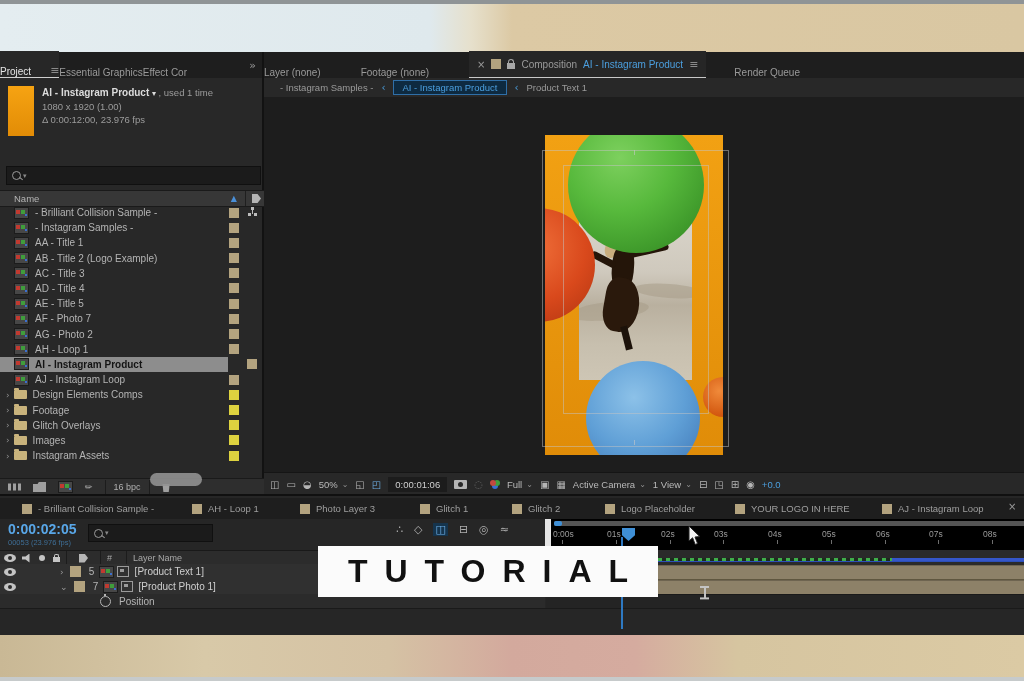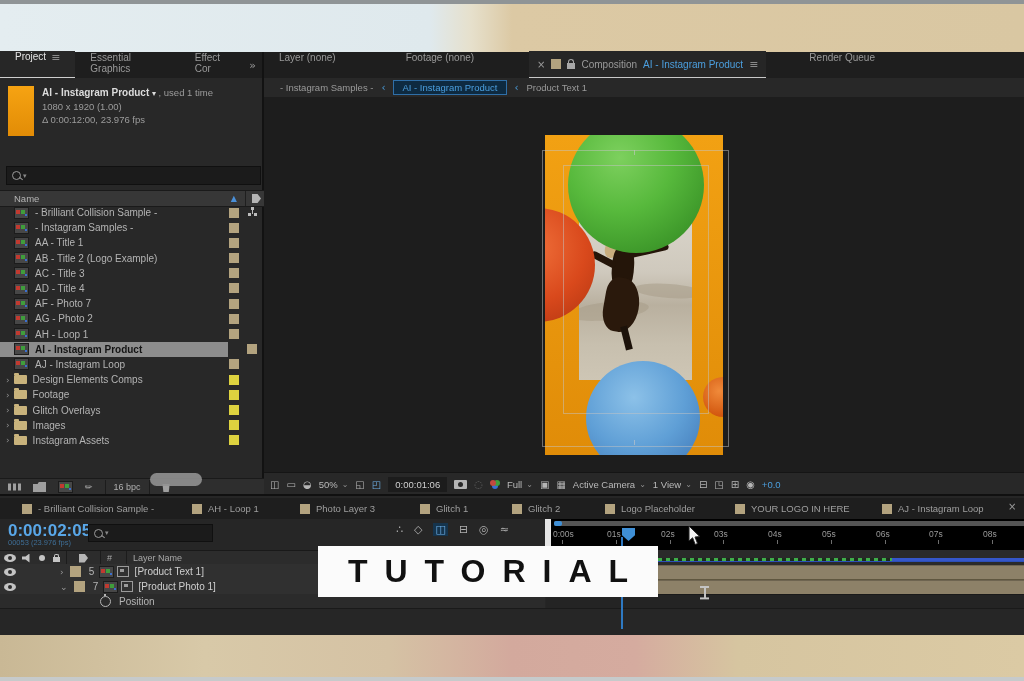--- a/index.html
+++ b/index.html
@@ -15,21 +15,21 @@
     background:linear-gradient(90deg,#c9b895 0%,#d8c9a8 20%,#d5c2a4 38%,#d3a99d 50%,#d5ab9f 62%,#d6c5a0 72%,#dbcaa4 100%);}
   #bg-bottom-edge{left:0;top:677px;width:1024px;height:4px;background:#c6cacb;}
 
   
   #ae-window{left:0;top:52px;width:1024px;height:580px;background:#262626;border-top:1px solid #0c0c0c;border-bottom:2px solid #111;}
 
   
   .tabbar{background:#1e1e1e;height:26px;display:flex;align-items:center;font-size:10px;color:#9a9a9a;}
   #tabbar-left{left:0;top:52px;width:262px;border-right:2px solid #121212;}
   #tabbar-right{left:264px;top:52px;width:760px;}
-  .ptab{padding:0 15px;height:26px;display:flex;align-items:flex-start;gap:5px;}
+  .ptab{padding:0 0;height:26px;display:flex;align-items:flex-end;gap:19px;}
   .ptab.active{color:#e4e4e4;border-bottom:2px solid #cfcfcf;background:#272727;}
   .menu-glyph{color:#8a8a8a;font-size:11px;}
   .chev2{margin-left:auto;margin-right:6px;color:#9a9a9a;font-size:11px;}
   #comp-tab{border-bottom:2px solid #c8c8c8;background:#262626;height:26px;display:flex;align-items:center;gap:6px;padding:0 8px;}
   #comp-tab .close{color:#9a9a9a;}
   #comp-tab .name{color:#4b9fdf;}
   .mini-chip{width:10px;height:10px;background:#b3a37f;display:inline-block;}
   .lock{position:relative;width:8px;height:6px;background:#a8a8a8;display:inline-block;margin-top:4px;}
   .lock:before{content:"";position:absolute;left:1px;top:-4px;width:4px;height:4px;border:1.5px solid #a8a8a8;border-bottom:none;border-radius:3px 3px 0 0;}
 
@@ -113,21 +113,21 @@
   .rgb:before{content:"";position:absolute;left:0;top:1px;width:6px;height:6px;border-radius:50%;background:#c24a3f;box-shadow:4px 0 0 #3f9e3c,2px 3px 0 #3a6fd0;}
   .exp{color:#4b9fdf;}
 
   
   #timeline{left:0;top:494px;width:1024px;height:138px;background:#262626;border-top:2px solid #101010;}
   #tl-tabs{left:0;top:2px;width:1024px;height:21px;background:#1e1e1e;border-bottom:1px solid #141414;}
   .tl-tab{position:absolute;top:0;height:21px;display:flex;align-items:center;gap:6px;font-size:9.5px;color:#9f9f9f;}
   .tl-tab.active{border-bottom:2px solid #bdbdbd;}
   #tl-close{position:absolute;top:3px;left:1008px;color:#9a9a9a;font-size:10px;}
   #tl-toolbar{left:0;top:23px;width:1024px;height:31px;background:#262626;}
-  #big-tc{left:8px;top:2px;font-size:17px;font-weight:bold;color:#59a7e8;}
+  #big-tc{left:8px;top:2px;font-size:14px;font-weight:bold;color:#59a7e8;}
   #frames-tc{left:8px;top:19px;font-size:7.5px;color:#3e6e96;}
   #tl-search{left:88px;top:5px;width:118px;height:16px;background:#1b1b1b;border:1px solid #101010;display:flex;align-items:center;padding-left:5px;}
   #tl-icons{left:396px;top:4px;display:flex;gap:11px;align-items:center;font-size:11px;color:#b0b0b0;}
   #tl-icons .blue{color:#6fb1e8;background:#15344d;padding:0 2px;}
   #ruler{left:545px;top:0;width:479px;height:31px;background:#000000;border-left:6px solid #e5e5e5;text-align:center;}
   #workarea{position:absolute;left:3px;top:2px;width:473px;height:5px;background:#555;border-radius:2px;}
   #workarea:before{content:"";position:absolute;left:0;top:0;width:8px;height:5px;background:#3f8fd6;border-radius:2px;}
   .tick{position:absolute;top:10px;font-size:8.5px;color:#9a9a9a;}
   .tick:after{content:"";position:absolute;left:9px;top:11px;width:1px;height:4px;background:#6e6e6e;}
   #playhead{position:absolute;left:71px;top:9px;width:13px;height:13px;background:#3f8fd6;clip-path:polygon(0 0,100% 0,100% 55%,50% 100%,0 55%);}
@@ -259,20 +259,25 @@
         <span class="plabel">AC - Title 3</span>
         <span class="chip tan"></span>
       </div>
     <div class="prow">
         <span class="cicon"></span>
         <span class="plabel">AD - Title 4</span>
         <span class="chip tan"></span>
       </div>
     <div class="prow">
         <span class="cicon"></span>
+        <span class="plabel">AE - Title 5</span>
+        <span class="chip tan"></span>
+      </div>
+    <div class="prow">
+        <span class="cicon"></span>
         <span class="plabel">AF - Photo 7</span>
         <span class="chip tan"></span>
       </div>
     <div class="prow">
         <span class="cicon"></span>
         <span class="plabel">AG - Photo 2</span>
         <span class="chip tan"></span>
       </div>
     <div class="prow">
         <span class="cicon"></span>

